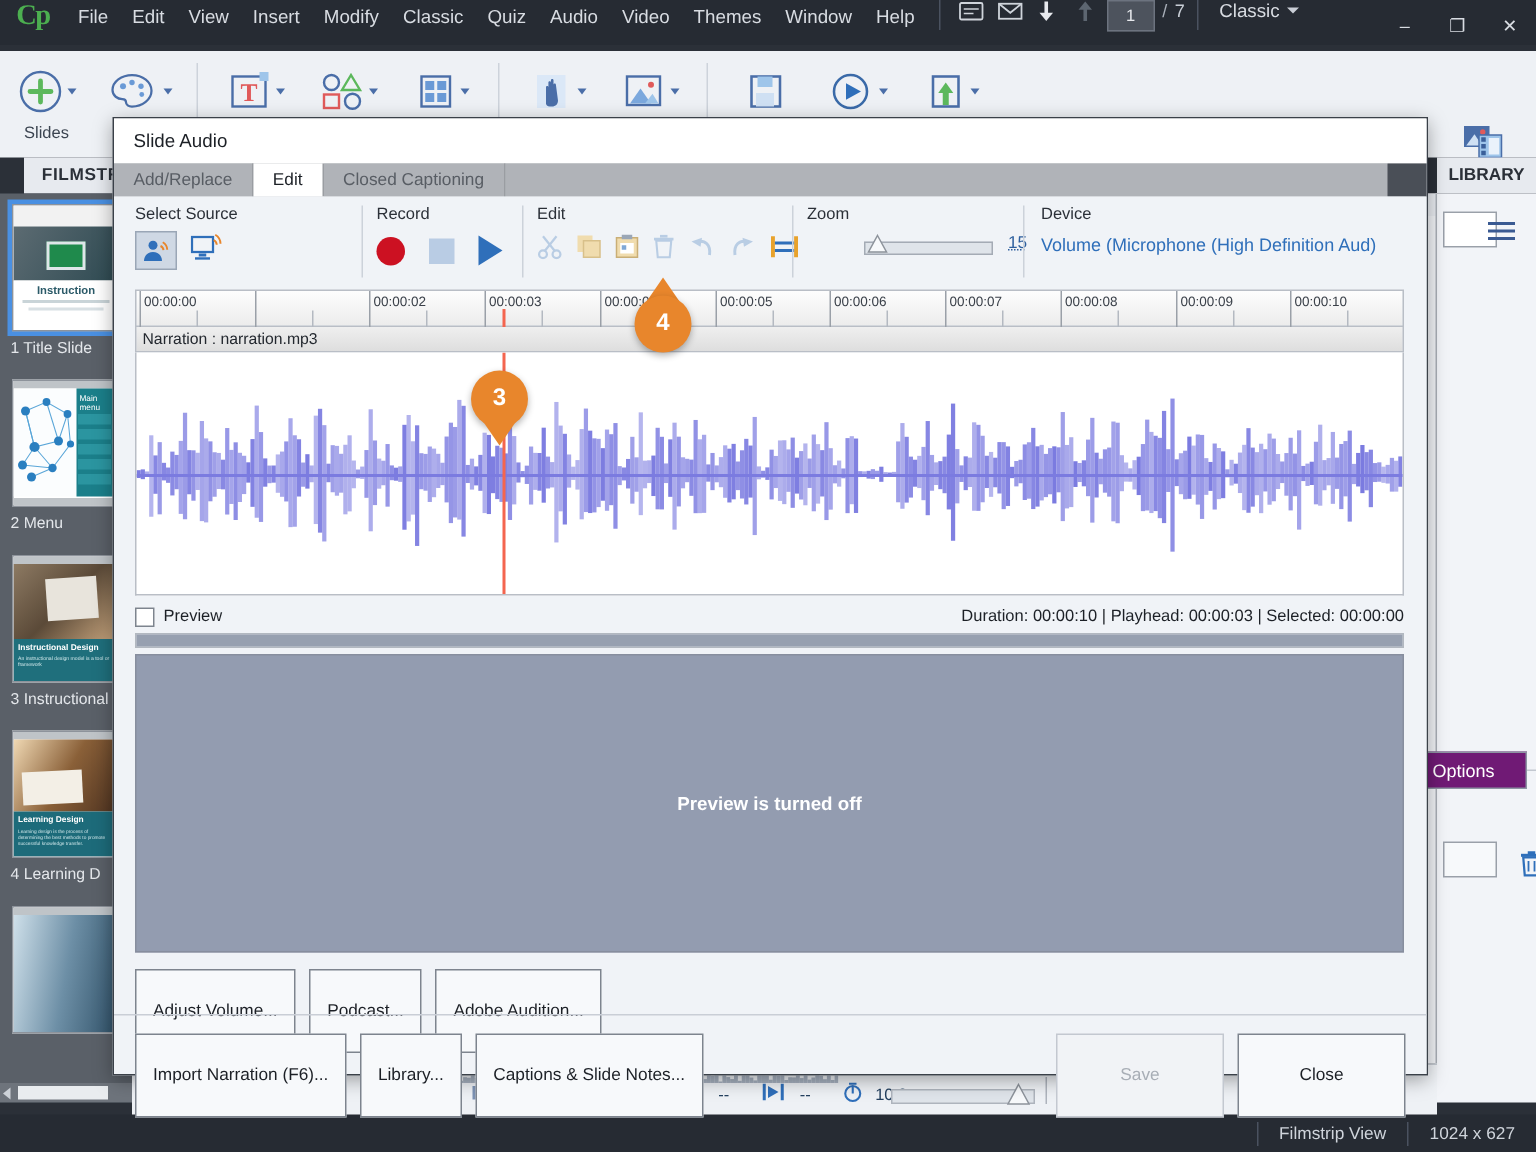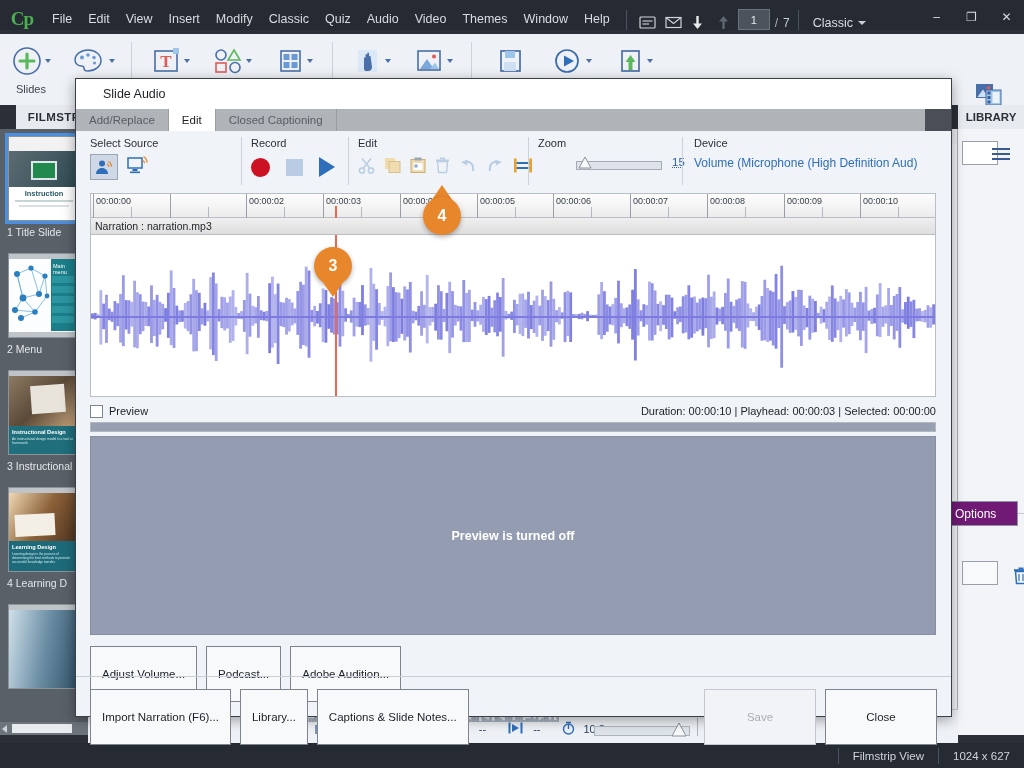--- a/index.html
+++ b/index.html
@@ -7,21 +7,21 @@
     width:1024px;height:768px;overflow:hidden;
     font-family:"Liberation Sans",sans-serif;
     background:#2b3038;
     -webkit-font-smoothing:antialiased;
   }
   #app{position:relative;width:1024px;height:768px;}
 
   
   .menubar{
     position:absolute;left:0;top:0;width:1024px;height:30px;
-    background:#262b33;display:flex;align-items:flex-end;
+    background:#262b33;display:flex;align-items:flex-start;
   }
   .cp-logo{width:44px;text-align:center;color:#4caf50;font-size:19px;font-weight:bold;font-family:"Liberation Serif",serif;letter-spacing:-1px;}
   .menu-item{color:#d8dce2;font-size:12.5px;padding:4px 8px;white-space:nowrap;cursor:default;}
   .mb-sep{width:1px;height:20px;background:#4a5260;margin:0 8px;}
   .mb-icons{display:flex;align-items:center;gap:9px;margin-left:4px;}
   .mb-ic{width:17px;height:15px;position:relative;}
   .pagebox{
     width:30px;height:19px;background:#4d535d;border:1px solid #6c737f;
     color:#e8eaee;font-size:11px;display:flex;align-items:center;justify-content:center;margin-left:4px;
   }
@@ -115,21 +115,21 @@
   .sb-item{color:#cfd4db;font-size:11.5px;padding:0 14px;}
   .sb-sep{width:1px;height:16px;background:#4a5260;}
 
   
   .dialog{
     position:absolute;left:75px;top:78px;width:875px;height:637px;
     background:#f0f3f7;border:1px solid #3a4048;box-shadow:0 3px 12px rgba(0,0,0,.35);
   }
   .dlg-title{
     height:30px;background:#fff;display:flex;align-items:center;
-    padding-left:27px;font-size:12.5px;color:#1c2026;
+    padding-left:13px;font-size:12.5px;color:#1c2026;
   }
   .dlg-tabs{height:22px;background:#b0b3b8;display:flex;align-items:stretch;position:relative;}
   .dlg-tab{
     font-size:11.5px;display:flex;align-items:center;padding:0 13px;
     color:#585d64;background:#b0b3b8;border-right:1px solid #9a9da2;
   }
   .dlg-tab.active{background:#fff;color:#1c2026;}
   .dlg-tabs-fill{flex:1;background:#b0b3b8;}
   .dlg-tabs-end{width:26px;background:#4a4f57;}
 

